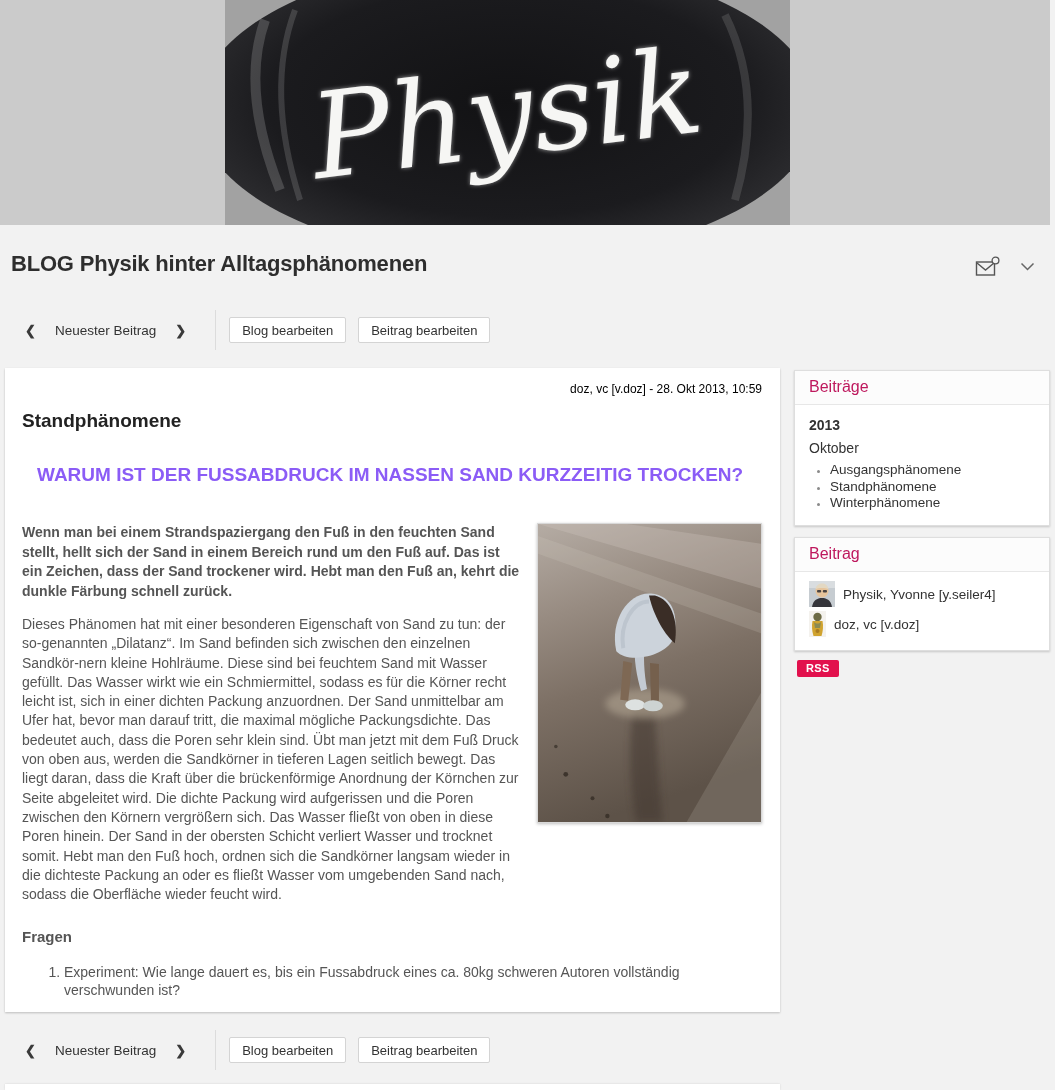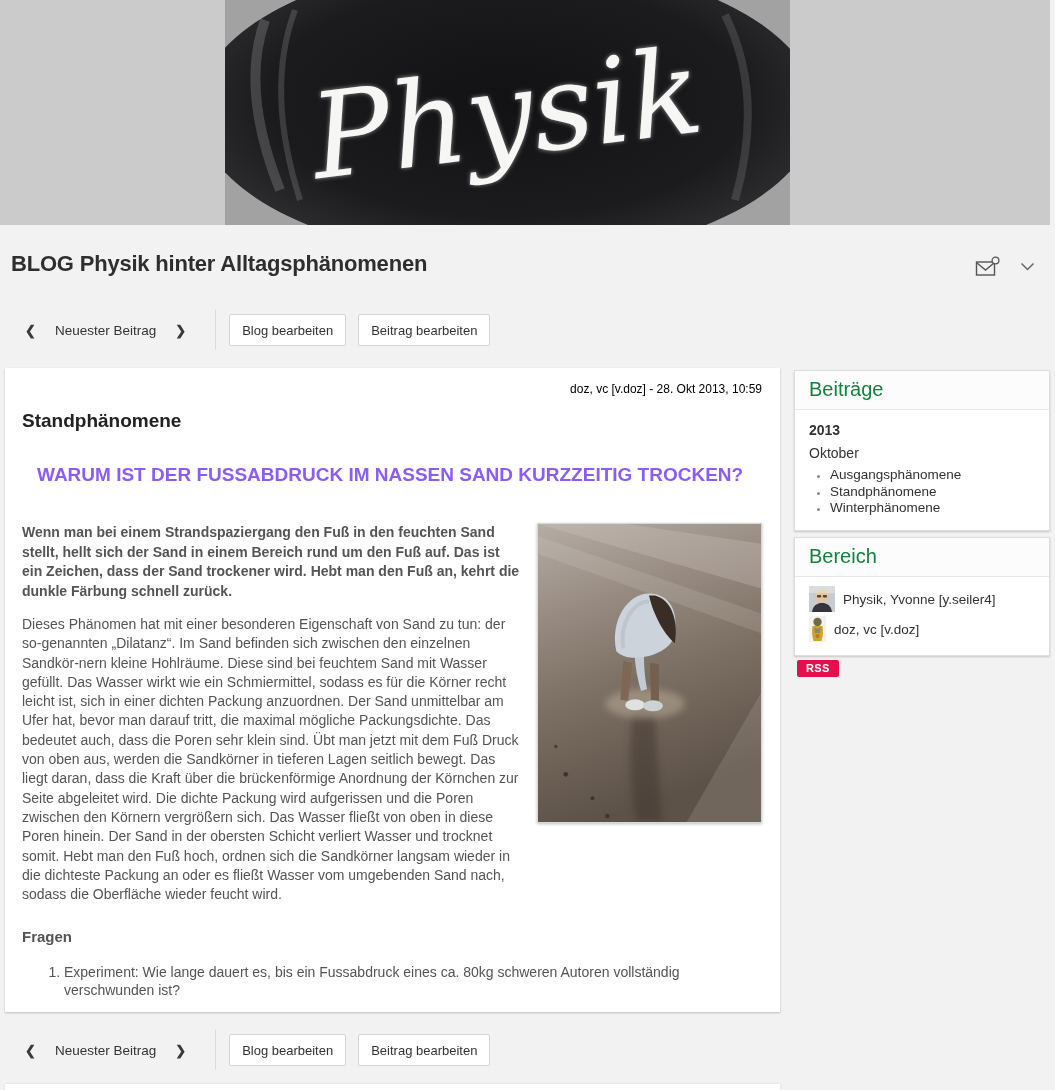--- a/index.html
+++ b/index.html
@@ -23,21 +23,21 @@
   .nav-row { position:absolute; left:0; width:1055px; height:40px; display:flex; align-items:center; }
   .nav-row.top { top:310px; }
   .nav-row.bottom { top:1030px; }
   .nav-chevron { border:none; background:none; color:#3a3a3a; font-size:13px; font-weight:bold; cursor:pointer; padding:4px 5px; }
   .nav-chevron.left { margin-left:20px; }
   .nav-label { color:#333; font-size:13.5px; margin:0 14px; cursor:pointer; }
   .nav-divider { width:1px; height:40px; background:#dcdcdc; margin:0 13px 0 24px; }
   .btn {
     background:#fff; border:1px solid #d4d4d4; border-radius:2px; color:#333;
     font-family:"Liberation Sans", sans-serif; font-size:13px; padding:5px 12px;
-    margin-right:12px; cursor:pointer; height:32px;
+    margin-right:12px; cursor:pointer; height:26px;
   }
   
   .main-card {
     position:absolute; left:5px; top:368px; width:775px; height:644px;
     background:#fff; box-shadow:0 1px 2px rgba(0,0,0,.22); overflow:hidden;
     padding:14px 18px 0 17px;
   }
   .byline { text-align:right; font-size:12px; color:#000000; }
   .post-title { font-size:19px; font-weight:bold; color:#222; margin-top:14px; }
   .post-subtitle { font-size:19px; font-weight:bold; color:#8b5cf6; margin-top:31px; line-height:24px;margin-left:15px; }
@@ -54,21 +54,21 @@
   ol.questions { margin:18px 0 0 0; padding-left:42px; }
   ol.questions li { font-size:14px; color:#555; margin-bottom:13px; line-height:18px; }
   
   .side-box {
     position:absolute; left:794px; width:256px; background:#fff;
     border:1px solid #dedede; box-shadow:0 1px 2px rgba(0,0,0,.18);
   }
   .side-box.posts { top:370px; }
   .side-box.authors { top:537px; }
   .side-box-header {
-    font-size:20px; color:#15803d; padding:7px 14px 8px 14px;
+    font-size:16px; color:#be185d; padding:7px 14px 8px 14px;
     border-bottom:1px solid #e7e7e7; background:#fcfcfc;
   }
   .side-box-body { padding:9px 14px 13px 14px; }
   .side-year { font-size:14px; font-weight:bold; color:#333; margin-top:3px; }
   .side-month { font-size:14px; color:#333; margin-top:7px; }
   ul.post-list { margin:6px 0 0 0; padding-left:21px; }
   ul.post-list li { font-size:13.5px; color:#333; line-height:16.5px; cursor:pointer; }
   ul.post-list li::marker { color:#8a8a8a; font-size:11px; }
   .author-row { display:flex; align-items:center; margin-bottom:4px; }
   .author-row:last-child { margin-bottom:0; }
@@ -209,21 +209,21 @@
       <div class="side-month">Oktober</div>
       <ul class="post-list">
         <li>Ausgangsphänomene</li>
         <li>Standphänomene</li>
         <li>Winterphänomene</li>
       </ul>
     </div>
   </div>
 
   <div class="side-box authors">
-    <div class="side-box-header">Bereich</div>
+    <div class="side-box-header">Beitrag</div>
     <div class="side-box-body">
       <div class="author-row">
         <svg class="avatar" width="26" height="26" viewBox="0 0 26 26">
           <rect width="26" height="26" fill="#c6ccd1"></rect>
           <rect x="0" y="0" width="26" height="7" fill="#d9dde0"></rect>
           <circle cx="13" cy="10" r="6.5" fill="#e6c49c"></circle>
           <path d="M6.5,8 C7,4.5 10,2.5 13,2.5 C16,2.5 19,4.5 19.5,8 C17,6.5 9,6.5 6.5,8 Z" fill="#e3d8c2"></path>
           <rect x="8" y="9" width="4.2" height="2.4" rx="1" fill="#2e2e33" opacity="0.85"></rect>
           <rect x="13.8" y="9" width="4.2" height="2.4" rx="1" fill="#2e2e33" opacity="0.85"></rect>
           <path d="M3,26 C4,19.5 8,17 13,17 C18,17 22,19.5 23,26 Z" fill="#35353b"></path>

